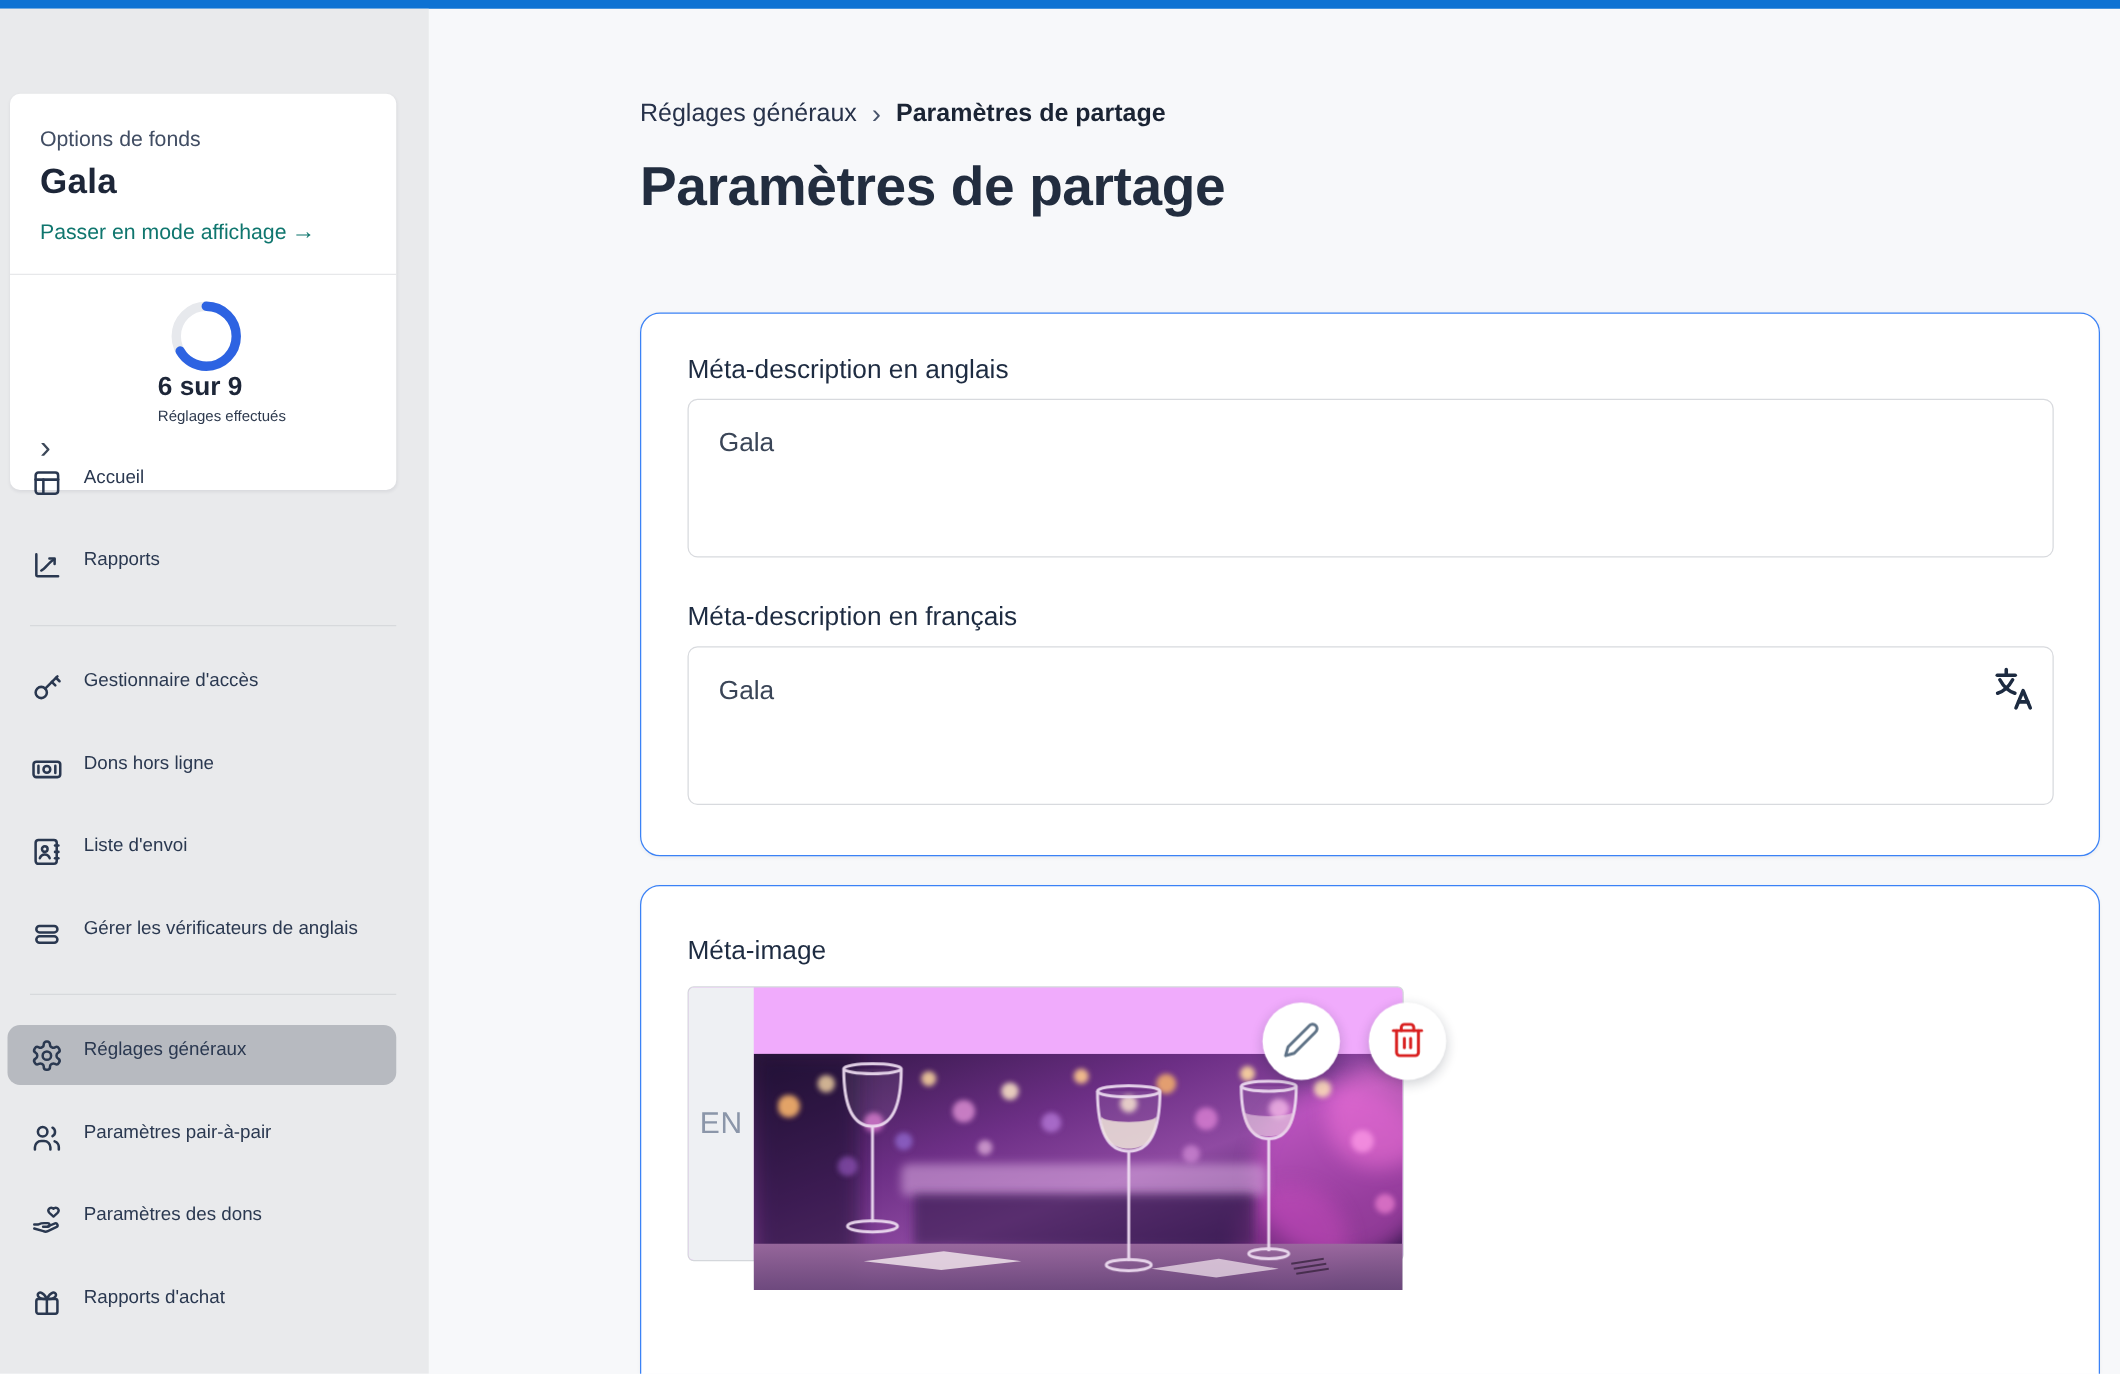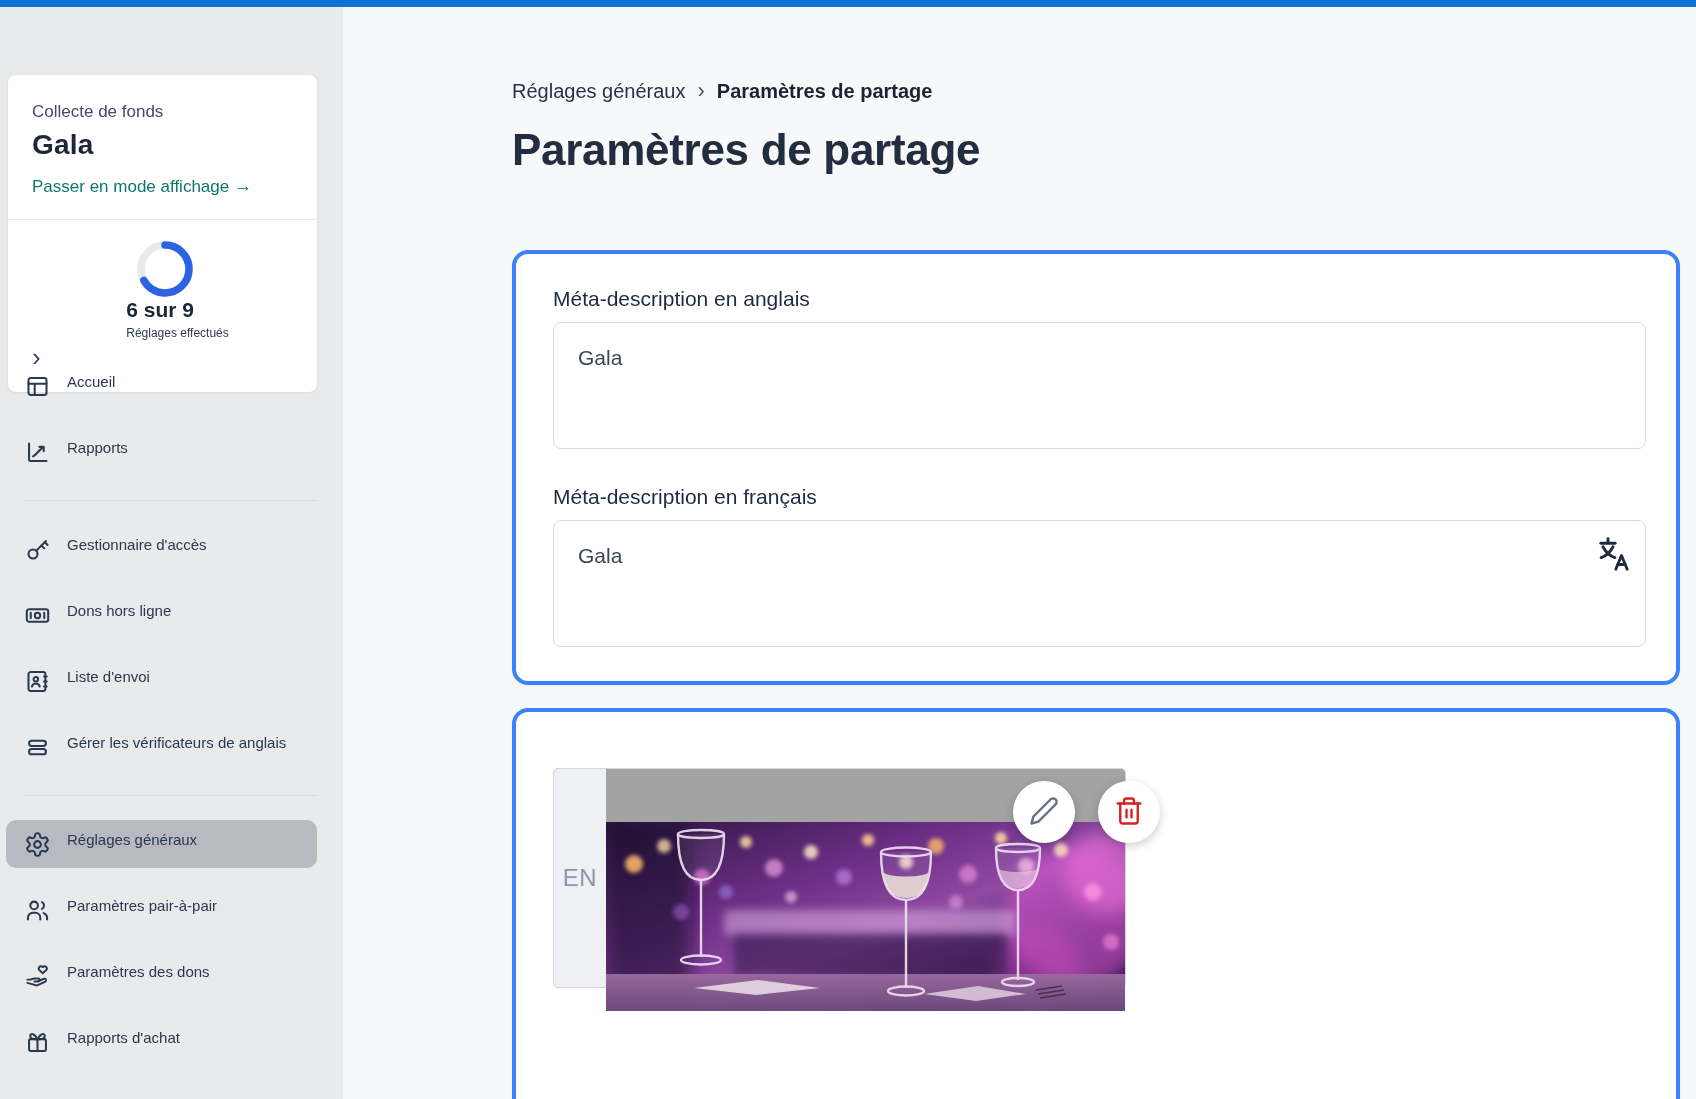--- a/index.html
+++ b/index.html
@@ -35,53 +35,53 @@
   .nav-divider { border-top:1px solid #d7d9dc; margin:6px 26px 24px 24px; }
 
   
   .main { position:absolute; top:7px; left:343px; width:1353px; height:1092px; }
   .breadcrumb { position:absolute; top:71px; left:169px; font-size:20px; display:flex; align-items:center; gap:12px; }
   .crumb-parent { color:#27324a; cursor:pointer; }
   .crumb-sep { color:#47536a; font-size:22px; }
   .crumb-current { color:#1b2434; font-weight:700; }
   .page-title { position:absolute; top:118px; left:169px; font-size:44px; font-weight:700; color:#222d3f; letter-spacing:-.3px; }
 
-  .card { position:absolute; left:169px; width:1168px; background:#ffffff; border:4px solid #3b82f6; border-radius:16px; box-shadow:0 1px 3px rgba(16,24,40,.05); }
+  .card { position:absolute; left:169px; width:1168px; background:#ffffff; border:1px solid #3b82f6; border-radius:16px; box-shadow:0 1px 3px rgba(16,24,40,.05); }
   .card-1 { top:243px; height:435px; padding:33px 37px; }
   .card-2 { top:701px; height:430px; padding:40px 37px; }
 
   .field-label { font-size:21px; color:#1d2b41; margin-bottom:11px; }
   .meta-textarea { display:block; width:1093px; height:127px; resize:none; border:1px solid #d8dade; border-radius:8px; background:#fff; padding:22px 60px 10px 24px; font-family:"Liberation Sans","DejaVu Sans",sans-serif; font-size:21px; color:#3a4557; line-height:1.25; outline:none; }
   .field-gap { height:36px; }
   .ta-wrap { position:relative; width:1093px; }
   .translate-btn { position:absolute; top:16px; right:14px; width:36px; height:36px; color:#1d2b41; cursor:pointer; }
   .translate-btn svg { width:36px; height:36px; display:block; }
 
   
-  .image-box { margin-top:16px; width:573px; height:220px; border:1px solid #d4d7db; border-radius:5px; background:#a3a3a3; display:flex; overflow:visible; position:relative; }
+  .image-box { margin-top:16px; width:573px; height:220px; border:1px solid #d4d7db; border-radius:5px; background:#f0abfc; display:flex; overflow:visible; position:relative; }
   .lang-strip { flex:0 0 52px; background:#eef0f3; border-radius:4px 0 0 4px; display:flex; align-items:center; justify-content:center; }
   .lang-tag { font-size:24px; color:#8b96a9; letter-spacing:.5px; }
   .photo-area { position:relative; flex:1; }
   .meta-photo { position:absolute; top:53px; left:0; width:519px; height:189px; }
   .circle-btn { position:absolute; width:62px; height:62px; border-radius:50%; background:#fff; box-shadow:0 3px 10px rgba(25,30,50,.22); display:flex; align-items:center; justify-content:center; cursor:pointer; border:none; }
   .edit-btn { top:12px; left:407px; color:#5f7387; }
   .delete-btn { top:12px; left:492px; color:#d92020; }
   .circle-btn svg { width:30px; height:30px; }
 </style>
 </head>
 <body>
 
 <div class="screen">
   <div class="topbar"></div>
 
   <aside class="sidebar">
 
     <div class="campaign-panel">
       <div class="campaign-top">
-        <div class="campaign-type">Collecte de fonds</div>
+        <div class="campaign-type">Options de fonds</div>
         <div class="campaign-name">Gala</div>
         <a class="view-link"><span>Passer en mode affichage</span><span class="arr">→</span></a>
       </div>
       <div class="panel-divider"></div>
       <div class="progress-row">
         <div class="ring-wrap">
           <svg viewBox="0 0 58 58">
             <circle cx="29" cy="29" r="24" fill="none" stroke="#e7e9ed" stroke-width="7.5"></circle>
             <circle id="progress-arc" cx="29" cy="29" r="24" fill="none" stroke="#2d63e2" stroke-width="7.5" stroke-linecap="round" transform="rotate(-90 29 29)" stroke-dasharray="100.53096491487338 50.2654824574367"></circle>
           </svg>
@@ -246,20 +246,21 @@
             <path d="M4.6 7.2c2.4 4.4 5.4 6.4 8 7.2"></path>
             <path d="M11.4 7.2c-2.4 4.4-5.4 6.4-8 7.2"></path>
             <path d="M13.2 22.2 17 13l3.8 9.2"></path>
               <path d="M14.6 19h4.9"></path>
           </svg>
         </span>
       </div>
     </section>
 
     <section class="card card-2">
+      <div class="field-label">Méta-image</div>
 
       <div class="image-box">
         <div class="lang-strip">
           <span class="lang-tag">EN</span>
         </div>
         <div class="photo-area">
           <div class="meta-photo">
             <svg viewBox="0 0 519 189" width="519" height="189" preserveAspectRatio="none">
               <defs>
                 <linearGradient id="pbg" x1="0" y1="0" x2="1" y2="1">

